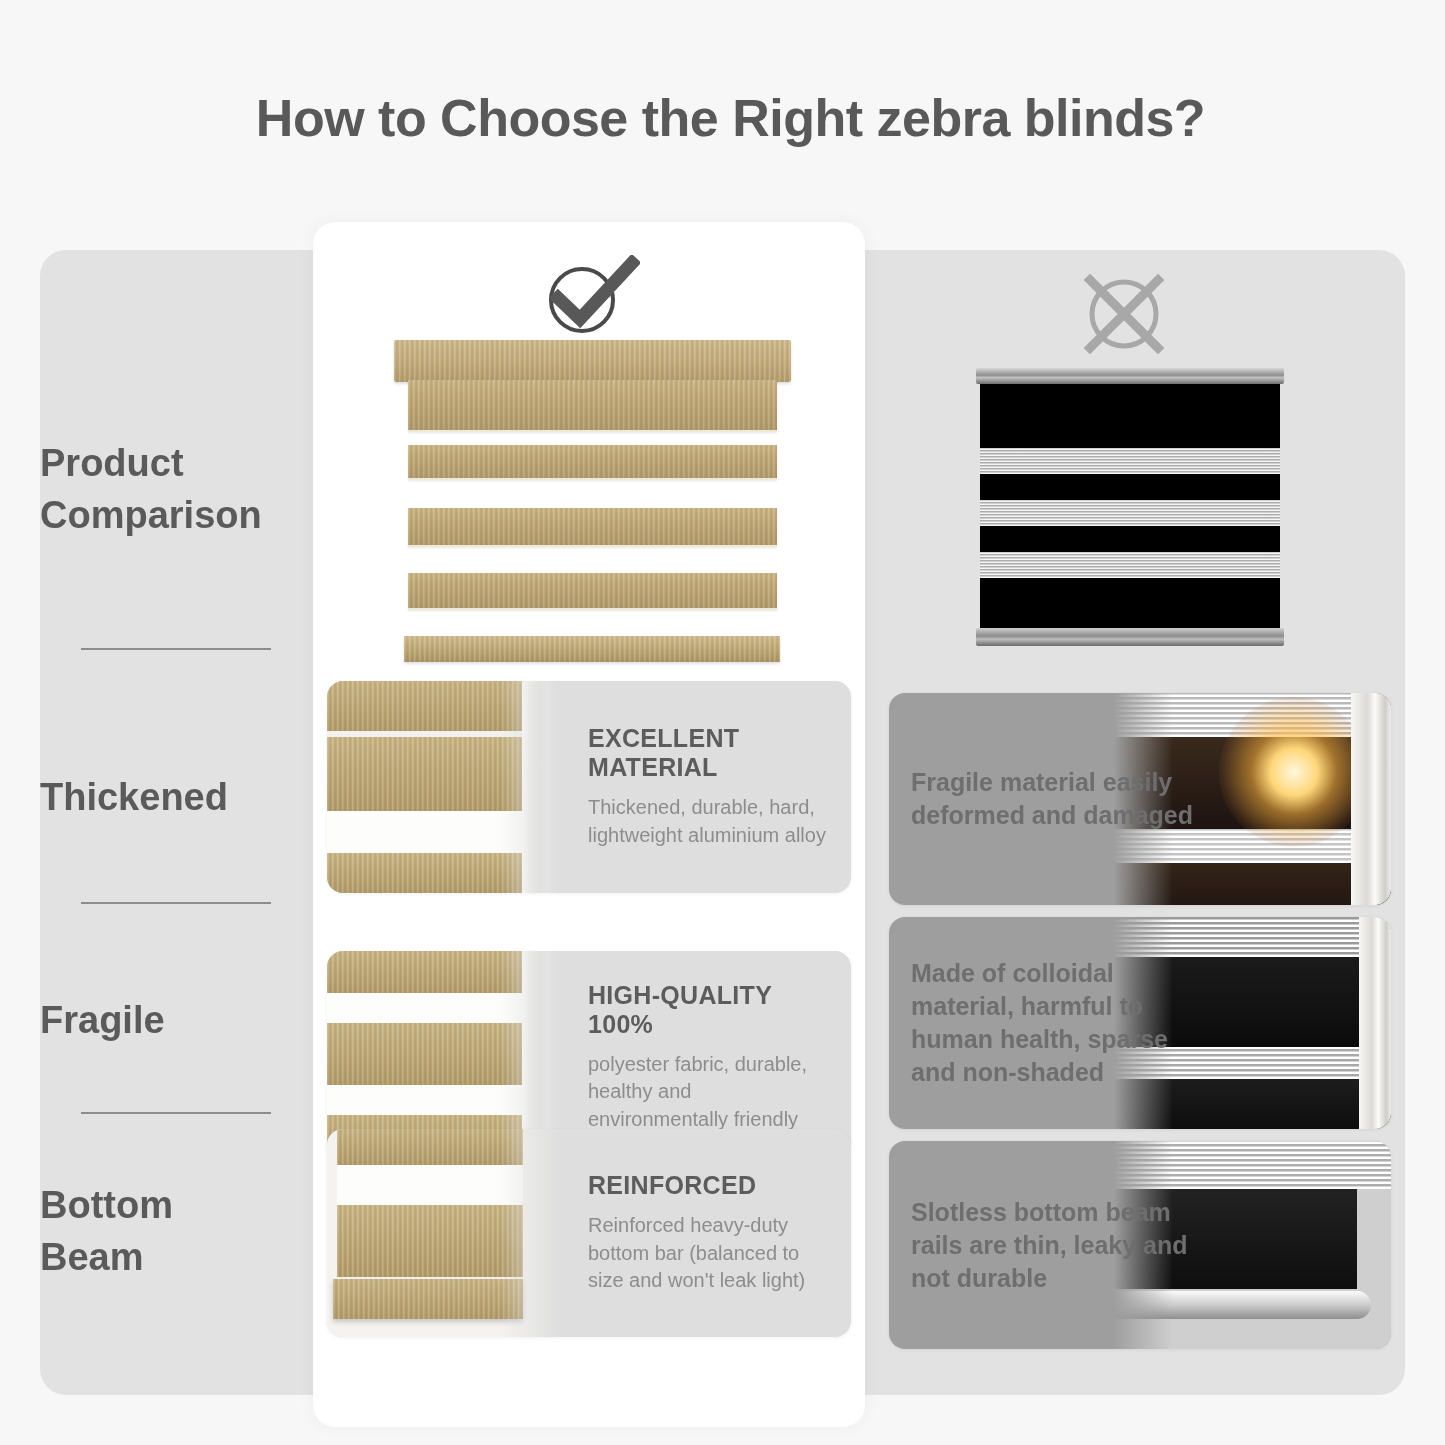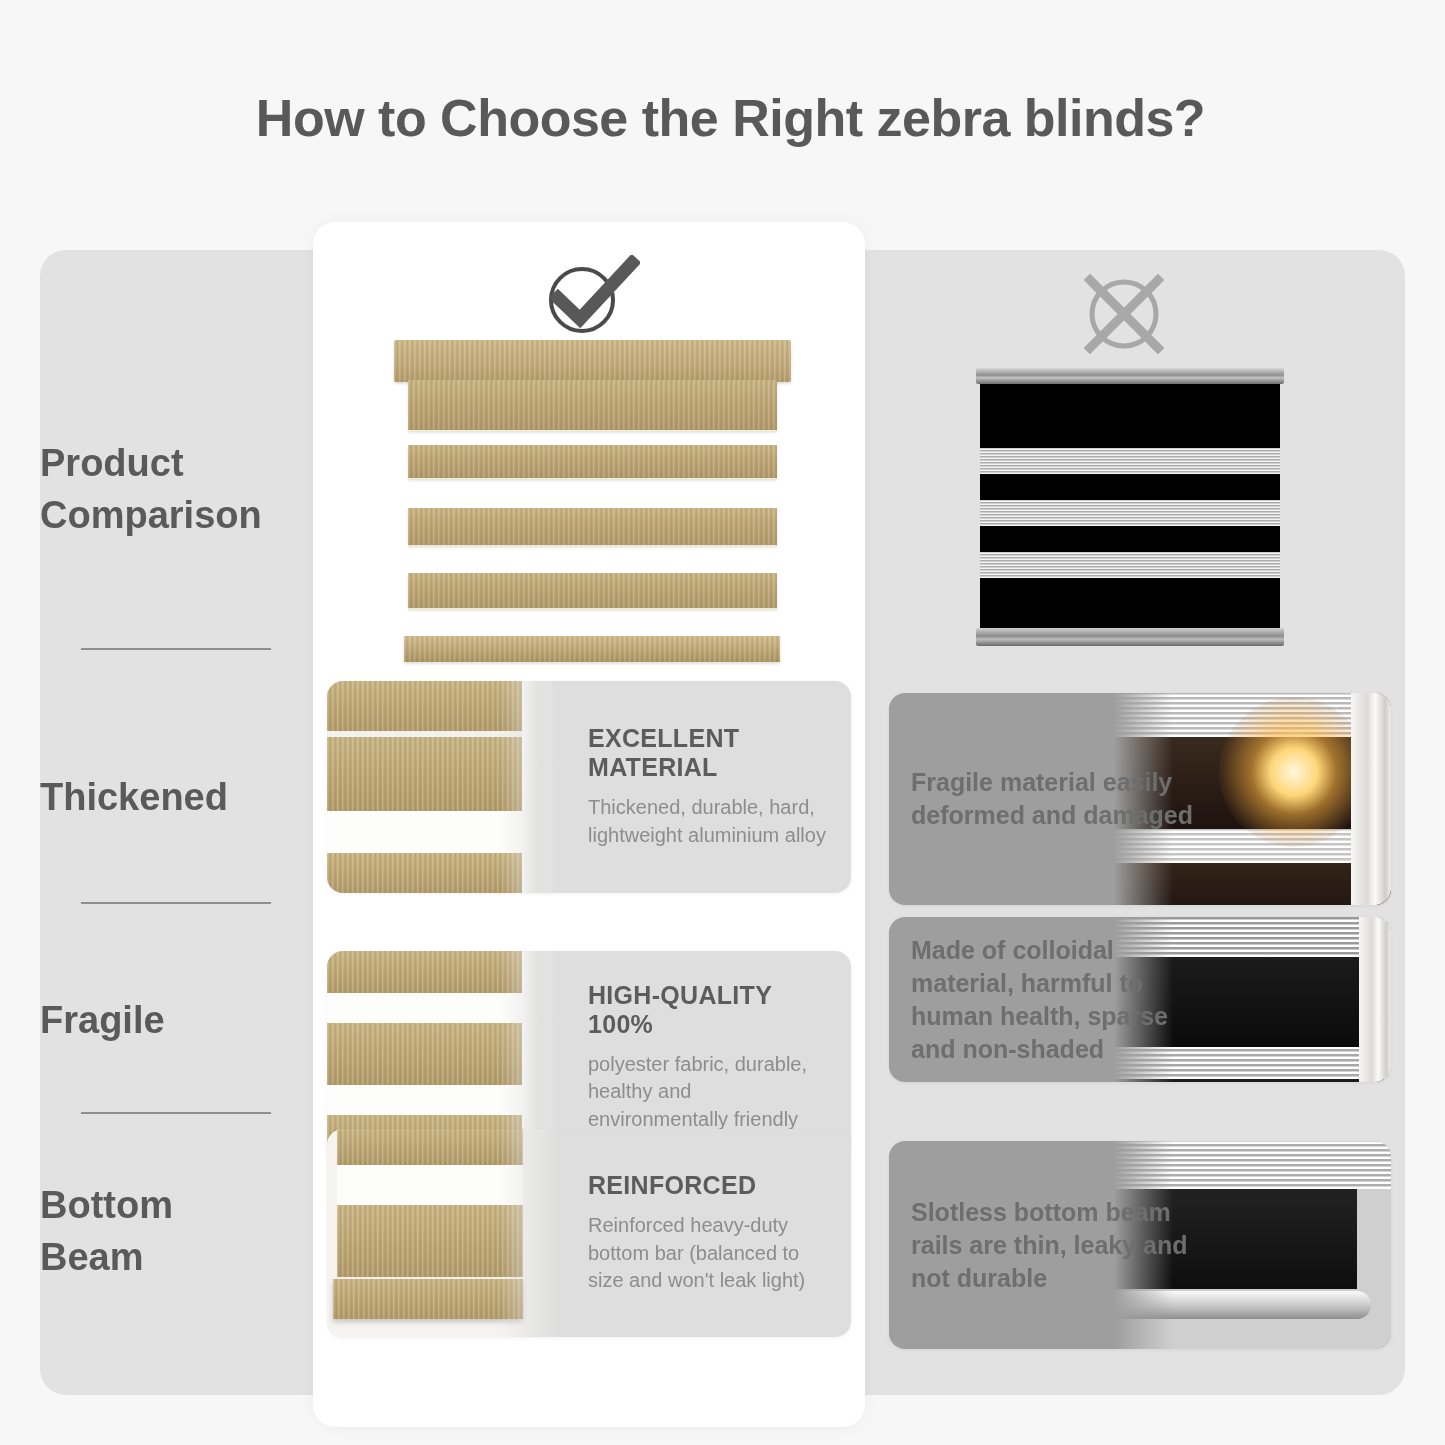--- a/index.html
+++ b/index.html
@@ -133,21 +133,21 @@
   }
   .fcard-bad{
     background:#9e9e9e;
     box-shadow:0 1px 4px rgba(0,0,0,0.06);
     margin-top:12px;
   }
   #fc-good-1{left:327px;top:681px;width:524px;height:212px;}
   #fc-good-2{left:327px;top:951px;width:524px;height:212px;}
   #fc-good-3{left:327px;top:1129px;width:524px;height:208px;}
   #fc-bad-1{left:889px;top:681px;width:502px;height:212px;}
-  #fc-bad-2{left:889px;top:905px;width:502px;height:165px;}
+  #fc-bad-2{left:889px;top:905px;width:502px;height:212px;}
   #fc-bad-3{left:889px;top:1129px;width:502px;height:208px;}
 
   .fcard-text-good{
     position:absolute;left:243px;top:0;right:0;bottom:0;
     padding:0 18px;
     display:flex;flex-direction:column;justify-content:center;
   }
   .fc-head{
     font-size:25px;font-weight:bold;color:#5c5c5c;letter-spacing:0.3px;
     margin-bottom:12px;

